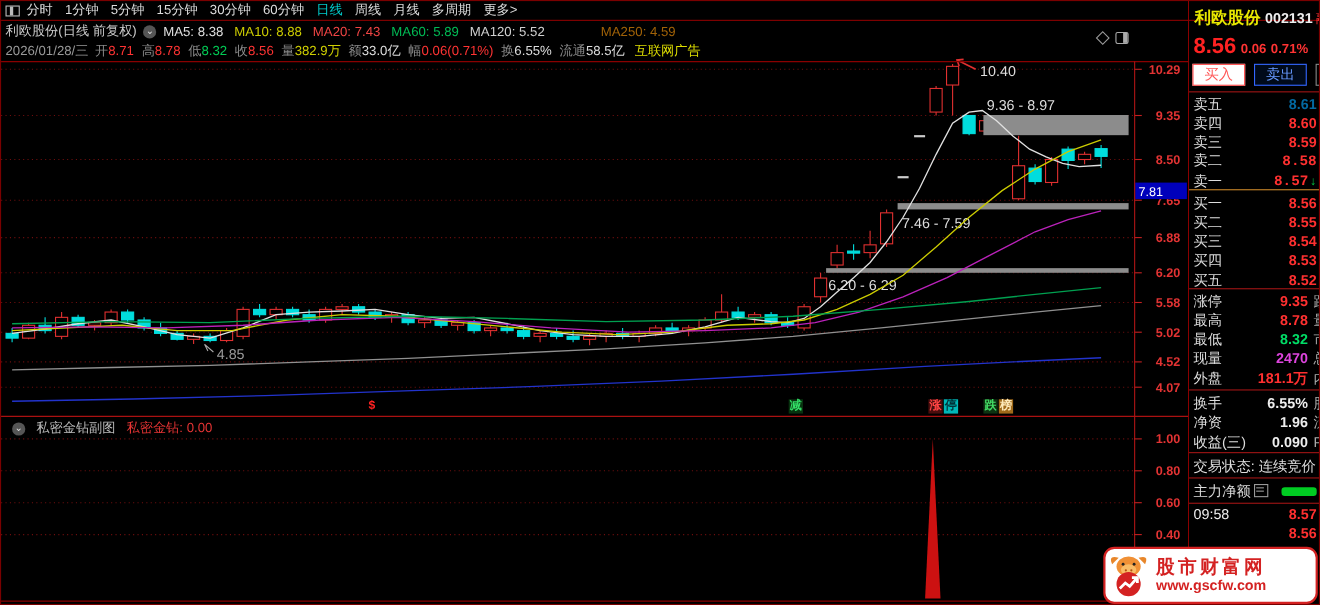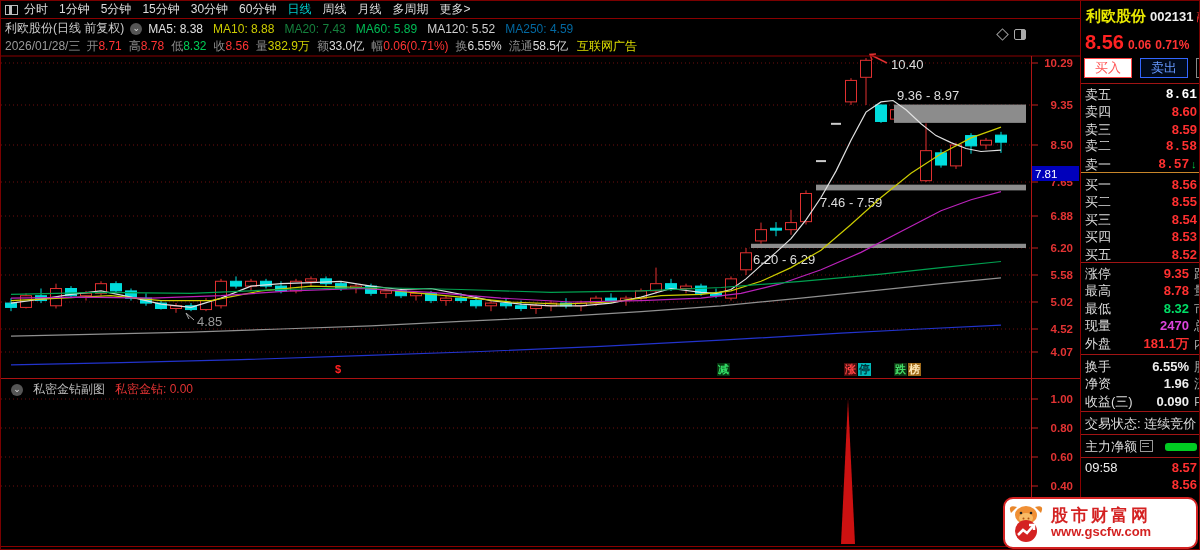--- a/index.html
+++ b/index.html
@@ -1,19 +1,19 @@
 <!DOCTYPE html>
 <html><head>
 <meta charset="utf-8">
 <style>
   html,body{margin:0;padding:0;background:#111;}
   #app{position:relative;width:1200px;height:550px;background:#000;overflow:hidden;
        font-family:"Liberation Sans","DejaVu Sans",sans-serif;border:1px solid #7a0000;box-sizing:border-box;}
   
-  .menubar{position:absolute;left:0;top:0;width:1080px;height:17px;border-bottom:1px solid #8a0000;
+  .menubar{position:absolute;left:0;top:0;width:1200px;height:17px;border-bottom:1px solid #8a0000;
            display:flex;align-items:center;font-size:12px;color:#ddd;}
   .win-icon{display:inline-block;width:11px;height:8px;border:1px solid #bbb;margin:0 6px 0 4px;position:relative;background:#000;}
   .win-icon::after{content:"";position:absolute;left:3px;top:0;width:3px;height:8px;background:#bbb;}
   .mleft{display:flex;gap:11px;white-space:nowrap;}
   .mleft span{cursor:default;}
   .mleft .active{color:#00cccc;}
   .mright{margin-left:auto;display:flex;margin-right:2px;}
   .mright span{border:1px solid #888;background:#0a0a0a;padding:0 6px;margin-left:3px;height:12px;line-height:12px;font-size:11px;white-space:nowrap;}
   
   .row1{position:absolute;left:0;top:19px;width:1080px;height:17px;display:flex;align-items:center;font-size:12px;white-space:nowrap;}
@@ -94,21 +94,21 @@
         <span>周线</span>
         <span>月线</span>
         <span>多周期</span>
         <span>更多&gt;</span>
       </div>
   </div>
 
   <div class="row1">
     <span class="title">利欧股份(日线 前复权)</span>
     <span class="circle-icon">⌄</span>
-    <span class="mas" id="ma-values"><span style="color: rgb(224, 224, 224);">MA5: 8.38</span><span style="color: rgb(204, 204, 0);">MA10: 8.88</span><span style="color: #15803d;">MA20: 7.43</span><span style="color: rgb(0, 187, 85);">MA60: 5.89</span><span style="color: rgb(208, 208, 208);">MA120: 5.52</span><span style="color: #0369a1;">MA250: 4.59</span></span>
+    <span class="mas" id="ma-values"><span style="color: rgb(224, 224, 224);">MA5: 8.38</span><span style="color: rgb(204, 204, 0);">MA10: 8.88</span><span style="color: #ef4444;">MA20: 7.43</span><span style="color: rgb(0, 187, 85);">MA60: 5.89</span><span style="color: rgb(208, 208, 208);">MA120: 5.52</span><span style="color: #a16207; margin-left: 41px;">MA250: 4.59</span></span>
   </div>
 
   <div class="row2">
     <span class="date">2026/01/28/三</span>
     <span id="day-fields"><span class="fld"><span class="lab">开</span><b style="color: rgb(255, 51, 51);">8.71</b></span><span class="fld"><span class="lab">高</span><b style="color: rgb(255, 51, 51);">8.78</b></span><span class="fld"><span class="lab">低</span><b style="color: rgb(0, 204, 85);">8.32</b></span><span class="fld"><span class="lab">收</span><b style="color: rgb(255, 51, 51);">8.56</b></span><span class="fld"><span class="lab">量</span><b style="color: rgb(207, 207, 0);">382.9万</b></span><span class="fld"><span class="lab">额</span><b style="color: rgb(221, 221, 221);">33.0亿</b></span><span class="fld"><span class="lab">幅</span><b style="color: rgb(255, 51, 51);">0.06(0.71%)</b></span><span class="fld"><span class="lab">换</span><b style="color: rgb(221, 221, 221);">6.55%</b></span><span class="fld"><span class="lab">流通</span><b style="color: rgb(221, 221, 221);">58.5亿</b></span></span>
     <span class="ad">互联网广告</span>
   </div>
 
   <div class="diamond"></div>
   <div class="layout-ic"></div>
@@ -337,21 +337,21 @@
     <div class="p-price">
       <span class="big">8.56</span><span class="sm">0.06</span><span class="sm">0.71%</span>
     </div>
     <div class="p-btns">
       <div class="btn buy">买入</div>
       <div class="btn sell">卖出</div>
       <div class="sliver"></div>
     </div>
     <div class="sep" style="top:82px"></div>
     <div id="order-book">
-        <div class="prow" style="top: 85px;"><span class="lb">卖五</span><span class="vl" style="color: #ffffff; font-family: Liberation Mono, monospace;">8.61</span></div>
+        <div class="prow" style="top: 85px;"><span class="lb">卖五</span><span class="vl" style="color: #0369a1;">8.61</span></div>
         <div class="prow" style="top: 102.4px;"><span class="lb">卖四</span><span class="vl" style="color: rgb(255, 48, 48);">8.60</span></div>
         <div class="prow" style="top: 119.8px;"><span class="lb">卖三</span><span class="vl" style="color: rgb(255, 48, 48);">8.59</span></div>
         <div class="prow" style="top: 137.2px; font-family: Liberation Mono, monospace;"><span class="lb">卖二</span><span class="vl" style="color: rgb(255, 48, 48);">8.58</span></div>
         <div class="prow" style="top: 154.6px;"><span class="lb">卖一</span><span class="vl" style="color: rgb(255, 48, 48); font-family: Liberation Mono, monospace;">8.57<span class="arrow-dn">↓</span></span></div>
         <div class="prow" style="top: 175px;"><span class="lb">买一</span><span class="vl" style="color: rgb(255, 48, 48);">8.56</span></div>
         <div class="prow" style="top: 192.4px;"><span class="lb">买二</span><span class="vl" style="color: rgb(255, 48, 48);">8.55</span></div>
         <div class="prow" style="top: 209.8px;"><span class="lb">买三</span><span class="vl" style="color: rgb(255, 48, 48);">8.54</span></div>
         <div class="prow" style="top: 227.2px;"><span class="lb">买四</span><span class="vl" style="color: rgb(255, 48, 48);">8.53</span></div>
         <div class="prow" style="top: 244.6px;"><span class="lb">买五</span><span class="vl" style="color: rgb(255, 48, 48);">8.52</span></div>
       </div>

